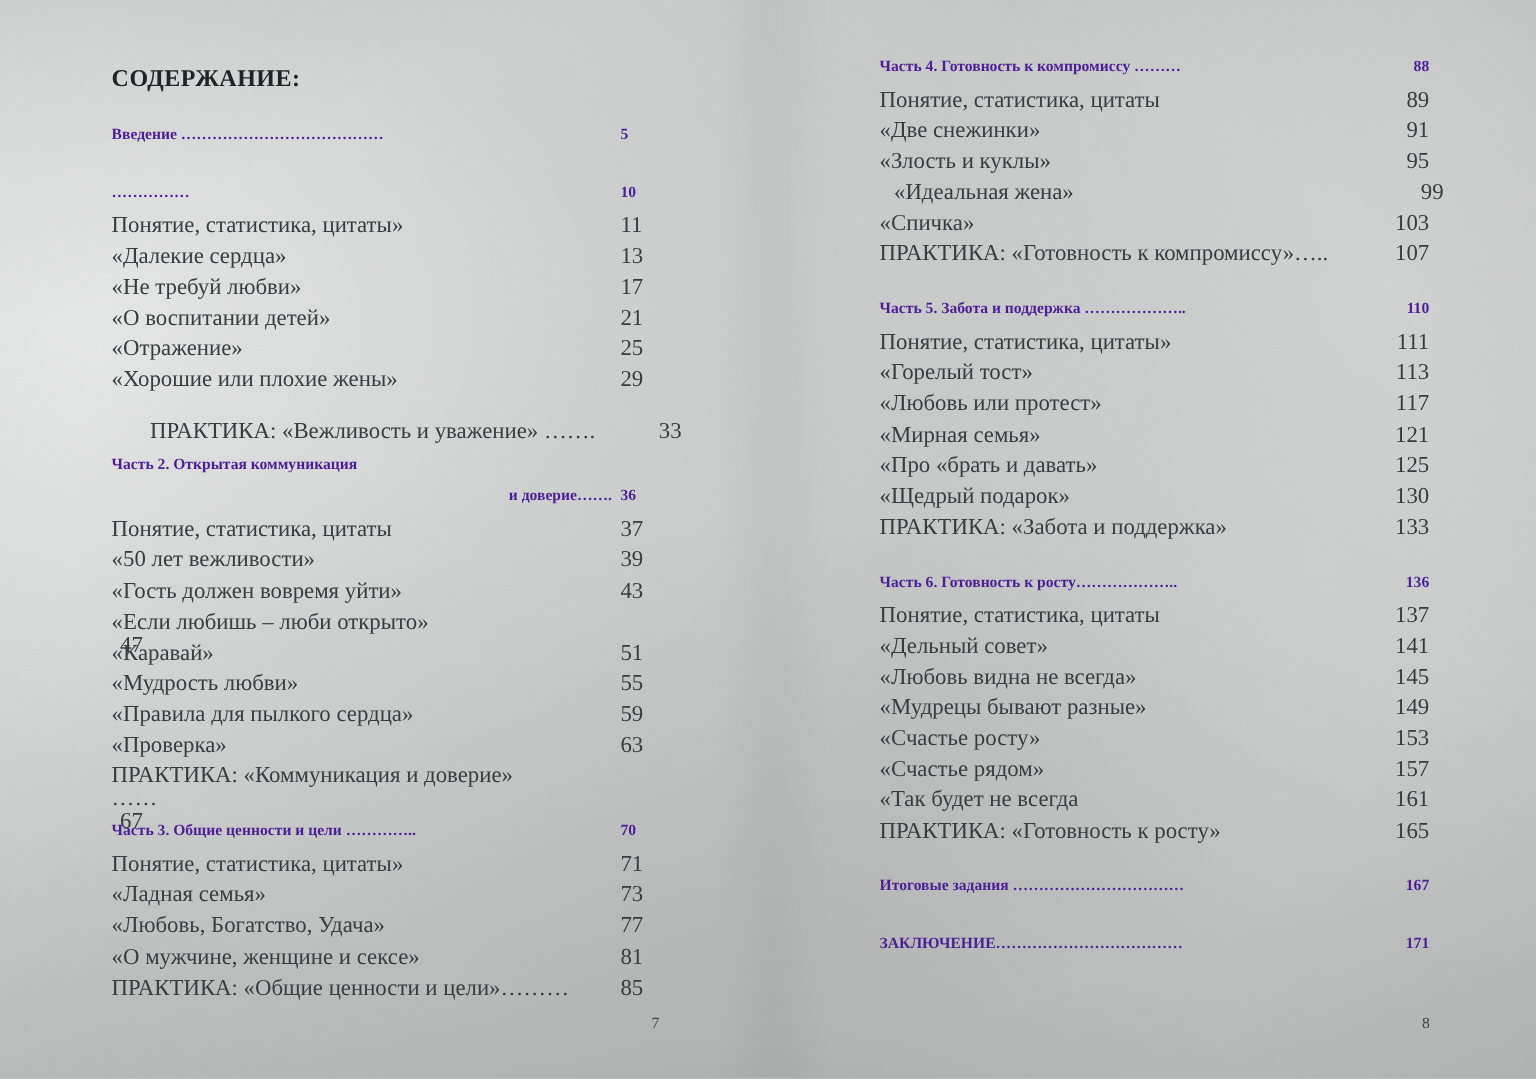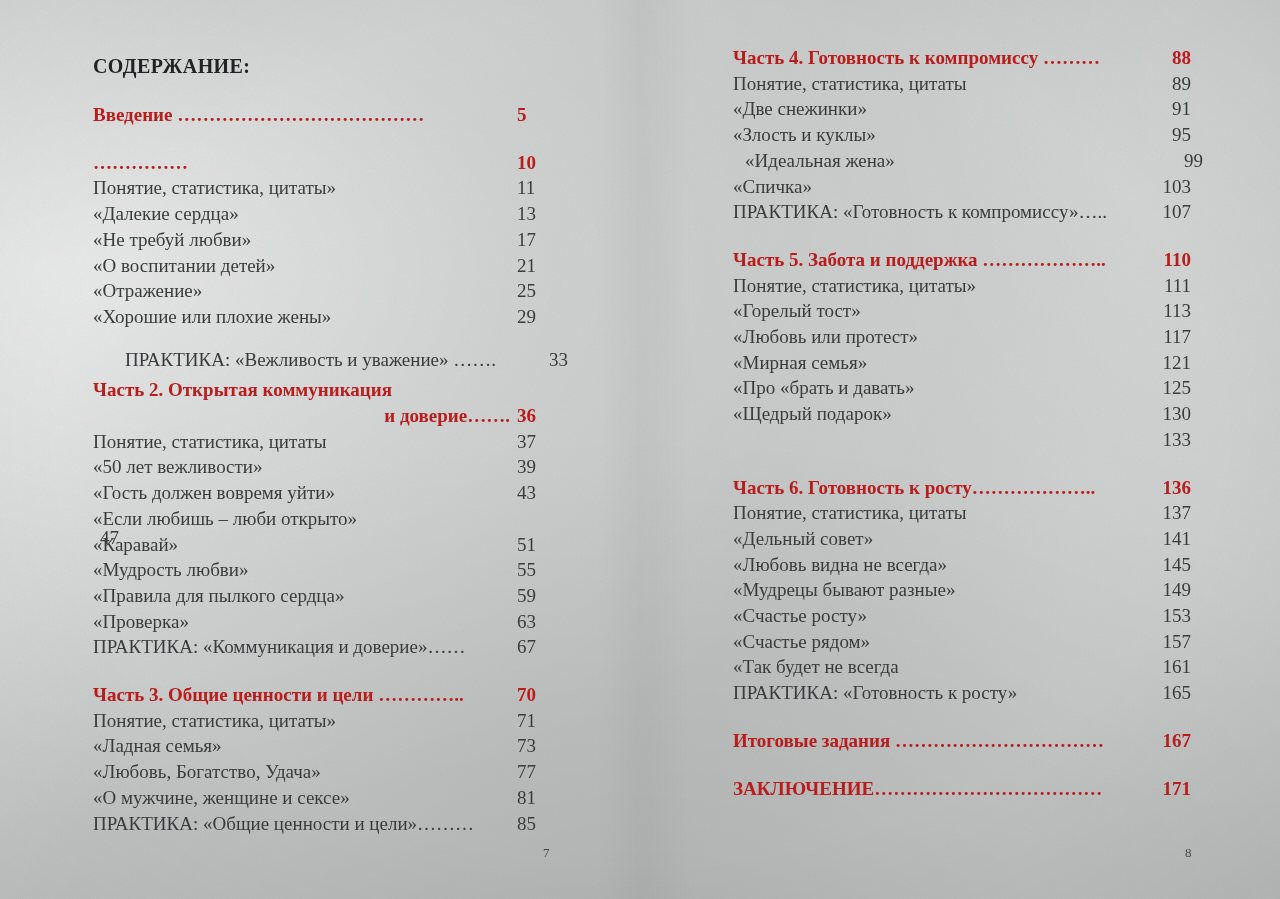--- a/index.html
+++ b/index.html
@@ -90,22 +90,22 @@
   .entry .pg { flex: 0 0 auto; white-space: pre; }
 
   
   .col-left .pg  { width: 48px; text-align: left; padding-left: 7px; }
   
   .col-right .pg { width: 52px; text-align: right; }
 
   
   .part {
     font-weight: bold;
-    font-size: 19px;
-    color: #b91c1c;
+    font-size: 13px;
+    color: #4c1d95;
   }
   .part .pg { font-weight: bold; }
 
   
   .item {
     font-weight: normal;
     font-size: 19px;
     color: #3a3b3d;
   }
 
@@ -249,21 +249,21 @@
           <span class="lead"></span>
           <span class="spacer"></span>
           <span class="pg">59</span>
         </div>
         <div class="entry item" style="position: absolute; top: 611.6px; left: 0px; width: 100%;">
           <span class="txt">«Проверка»</span>
           <span class="lead"></span>
           <span class="spacer"></span>
           <span class="pg">63</span>
         </div>
-        <div class="entry item" style="position: absolute; top: 637.3px; left: 0px; width: 100%;">
+        <div class="entry item" style="position: absolute; top: 637.3px; left: 0px; width: 100%; flex-direction: column;">
           <span class="txt">ПРАКТИКА: «Коммуникация и доверие»</span>
           <span class="lead">……</span>
           <span class="spacer"></span>
           <span class="pg">67</span>
         </div>
         <div class="entry part" style="position: absolute; top: 685px; left: 0px; width: 100%;">
           <span class="txt">Часть 3. Общие ценности и цели</span>
           <span class="lead"> …………..</span>
           <span class="spacer"></span>
           <span class="pg">70</span>
@@ -381,20 +381,21 @@
           <span class="spacer"></span>
           <span class="pg">125</span>
         </div>
         <div class="entry item" style="position: absolute; top: 404.1px; left: 0px; width: 100%;">
           <span class="txt">«Щедрый подарок»</span>
           <span class="lead"></span>
           <span class="spacer"></span>
           <span class="pg">130</span>
         </div>
         <div class="entry item" style="position: absolute; top: 429.8px; left: 0px; width: 100%;">
+          <span class="txt">ПРАКТИКА: «Забота и поддержка»</span>
           <span class="lead"></span>
           <span class="spacer"></span>
           <span class="pg">133</span>
         </div>
         <div class="entry part" style="position: absolute; top: 477.5px; left: 0px; width: 100%;">
           <span class="txt">Часть 6. Готовность к росту</span>
           <span class="lead">………………..</span>
           <span class="spacer"></span>
           <span class="pg">136</span>
         </div>

